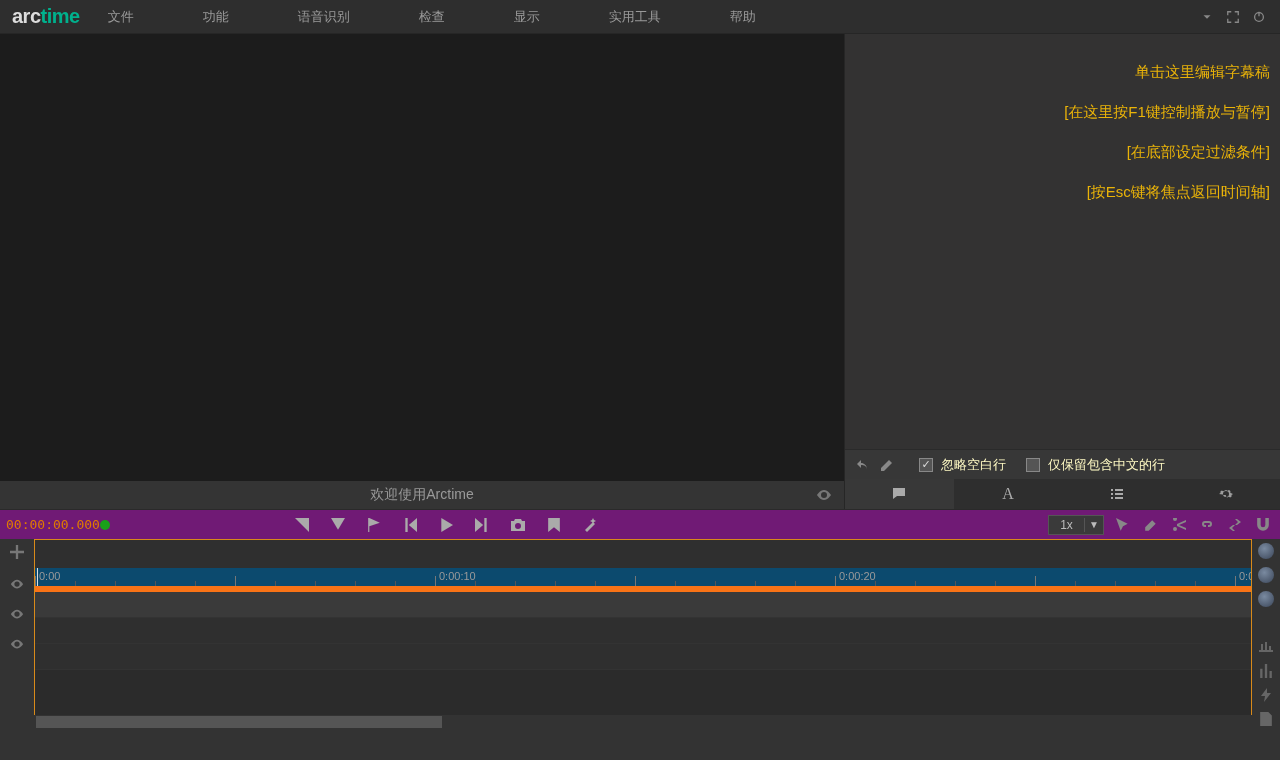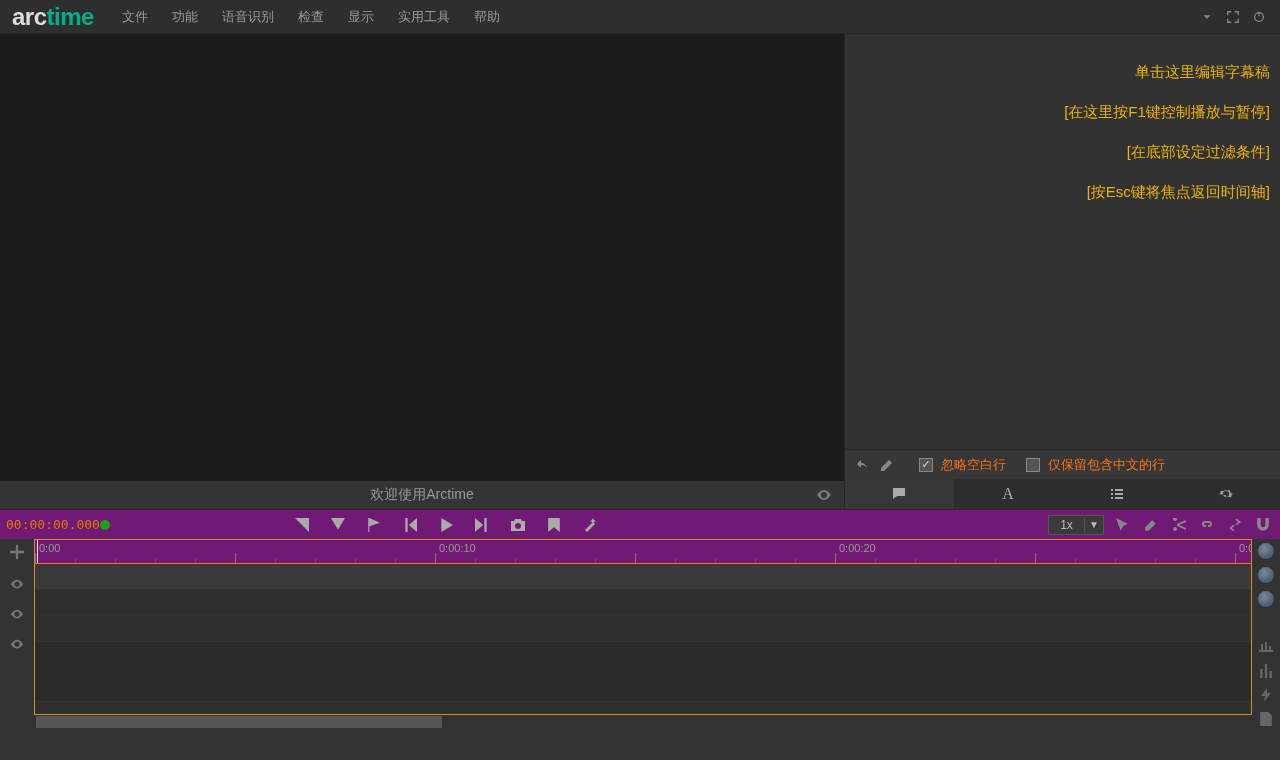--- a/index.html
+++ b/index.html
@@ -1,57 +1,57 @@
 <!DOCTYPE html>
 <html><head>
 <meta charset="utf-8">
 <style>
 * { margin: 0; padding: 0; box-sizing: border-box; font-family: "Microsoft YaHei", sans-serif; }
 body { width: 1280px; height: 760px; background: #333; color: #bbb; overflow: hidden; position: relative; }
 .menubar { height: 34px; display: flex; align-items: center; background: #2e2e2e; border-bottom: 1px solid #262626; padding: 0 6px; }
-.logo { font-size: 24px; font-weight: 700; letter-spacing: -0.5px; padding: 0 6px; }
+.logo { font-size: 20px; font-weight: 700; letter-spacing: -0.5px; padding: 0 6px; }
 .logo .arc { color: #ddd; }
 .logo .time { color: #00b08d; }
-.menu { display: flex; margin-left: 10px; }
+.menu { display: flex; margin-left: 10px; gap: 45px; }
 .menu-item { font-size: 13px; color: #999; padding: 0 12px; cursor: pointer; }
 .winctrl { margin-left: auto; display: flex; gap: 12px; padding-right: 8px; }
 .winctrl svg { width: 14px; height: 14px; fill: #888; cursor: pointer; }
 
 .main { display: flex; height: 475px; }
 .preview { flex: 1; background: #1c1c1c; position: relative; padding-left: 24px; }
 .preview-status { position: absolute; bottom: 0; left: 0; right: 0; height: 28px; background: #343434; display: flex; align-items: center; justify-content: center; color: #999; font-size: 14px; }
 .preview-status .eye { position: absolute; right: 12px; }
 
 .side { width: 436px; background: #333232; display: flex; flex-direction: column; border-left: 1px solid #262626; }
 .script { flex: 1; padding: 8px 10px; color: #eab308; font-size: 15px; line-height: 20px; white-space: pre-line; overflow: auto; text-align: right; }
 .tools { height: 30px; display: flex; align-items: center; gap: 8px; padding: 0 10px; background: #373737; border-top: 1px solid #2a2a2a; }
 .tools svg { width: 16px; height: 16px; fill: #888; cursor: pointer; }
 .chk { width: 14px; height: 14px; background: #555; border: 1px solid #888; display: inline-flex; align-items: center; justify-content: center; font-size: 11px; color: #ddd; }
 .chk.off { background: #555; }
-.chk-label { font-size: 13px; color: #f97316; }
+.chk-label { font-size: 13px; color: #fef9c3; }
 .tabs { height: 30px; display: flex; background: #2e2e2e; }
 .tab { flex: 1; display: flex; align-items: center; justify-content: center; cursor: pointer; }
 .tab.active { background: #383838; }
 .tab svg { width: 16px; height: 16px; fill: #aaa; }
 .tab span.A { font-family: serif; font-size: 16px; color: #aaa; }
 
 .ctrlbar { height: 30px; background: #701a75; display: flex; align-items: center; padding: 0 6px; border-top: 1px solid #2a2a2a;}
 .timecode { color: #e07b00; font-size: 13px; font-family: monospace; width: 90px; }
 .rec-dot { width: 10px; height: 10px; border-radius: 50%; background: #1aa01a; margin-left: 4px; }
 .transport { margin-left: 185px; display: flex; gap: 22px; align-items: center; }
 .transport svg { width: 14px; height: 14px; fill: #aaa; cursor: pointer; }
 .speed { margin-left: auto; display: flex; align-items: center; border: 1px solid #555; height: 20px; background: #3a3a3a;}
 .speed-val { width: 36px; text-align: center; font-size: 12px; color: #bbb; border-right: 1px solid #555; padding:0 4px;}
 .speed-btn { width: 18px; text-align: center; font-size: 10px; color: #bbb; cursor: pointer; }
 .tl-tools { display: flex; gap: 14px; margin-left: 12px; margin-right: 4px;}
 .tl-tools svg { width: 14px; height: 14px; fill: #888; cursor: pointer; }
 
 .timeline-wrap { position: relative; height: 190px; }
 .timeline { position: absolute; left: 34px; right: 28px; top: 0; bottom: 14px; border: 1px solid #d88a1a; background: #2f2f2f; }
-.ruler { height: 24px; background: #701a75; position: relative; border-bottom: 1px solid #f97316; overflow:hidden;}
+.ruler { height: 24px; background: #0c4a6e; position: relative; border-bottom: 6px solid #f97316; overflow:hidden;margin-top:28px;}
 .ruler-ticks { position:absolute; inset:0; }
 .tick { position: absolute; top: 0; height: 100%; }
 .tick .lbl { position: absolute; top: 2px; left: 4px; font-size: 11px; color: #999; white-space:nowrap;}
 .tick .major { position: absolute; bottom: 0; width: 1px; height: 10px; background: #777; }
 .tick .minor { position: absolute; bottom: 0; width: 1px; height: 5px; background: #555; }
 .playhead { position: absolute; top: 0; bottom: 0; width: 1px; background: #ddd; left: 2px; }
 .tracks { }
 .track { height: 26px; border-bottom: 1px solid #333; }
 .track.strip { background: #3a3a3a; }
 .wave { height: 60px; background: #2b2b2b; }

